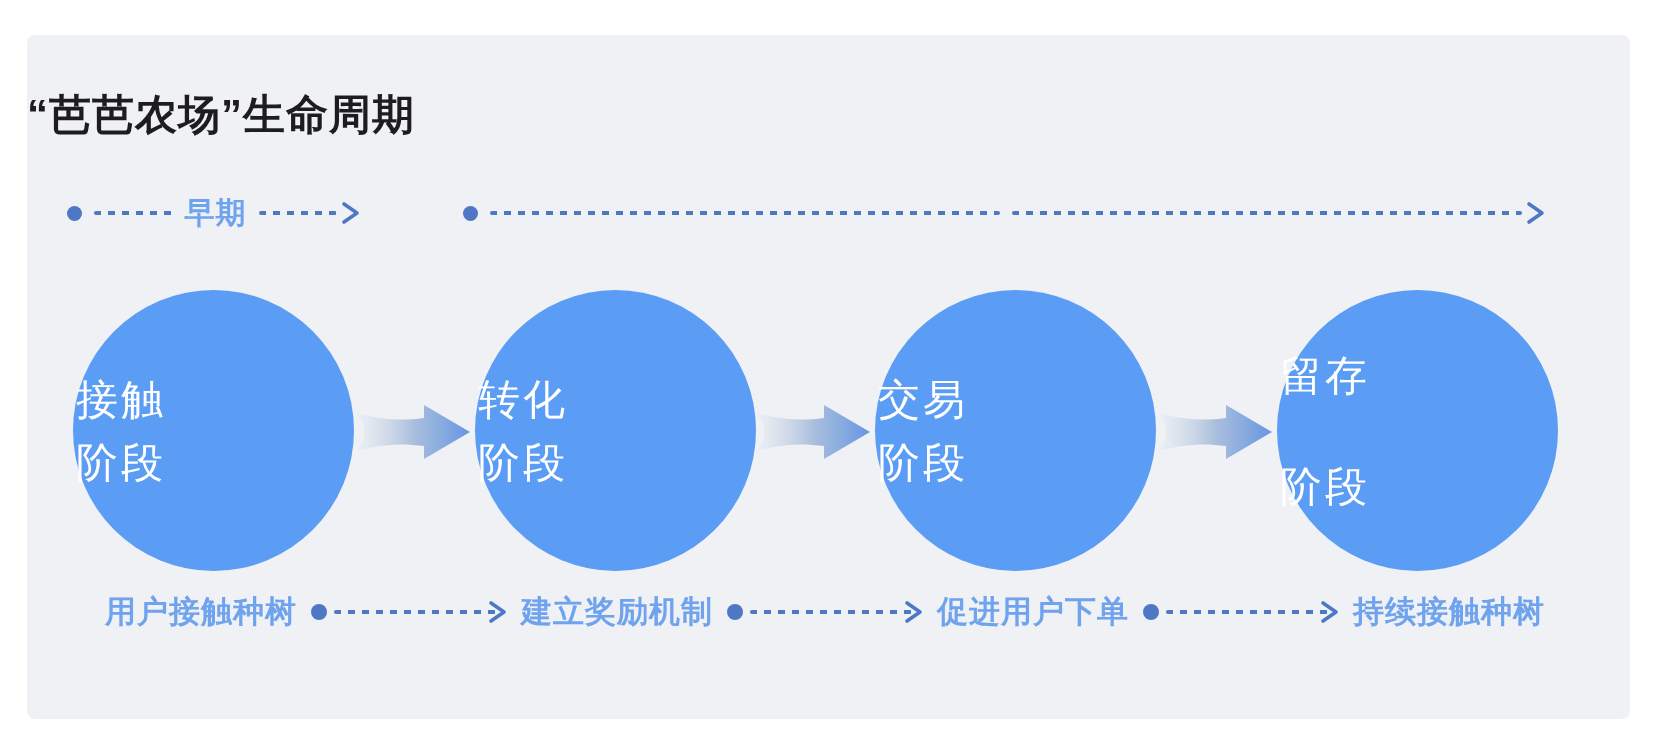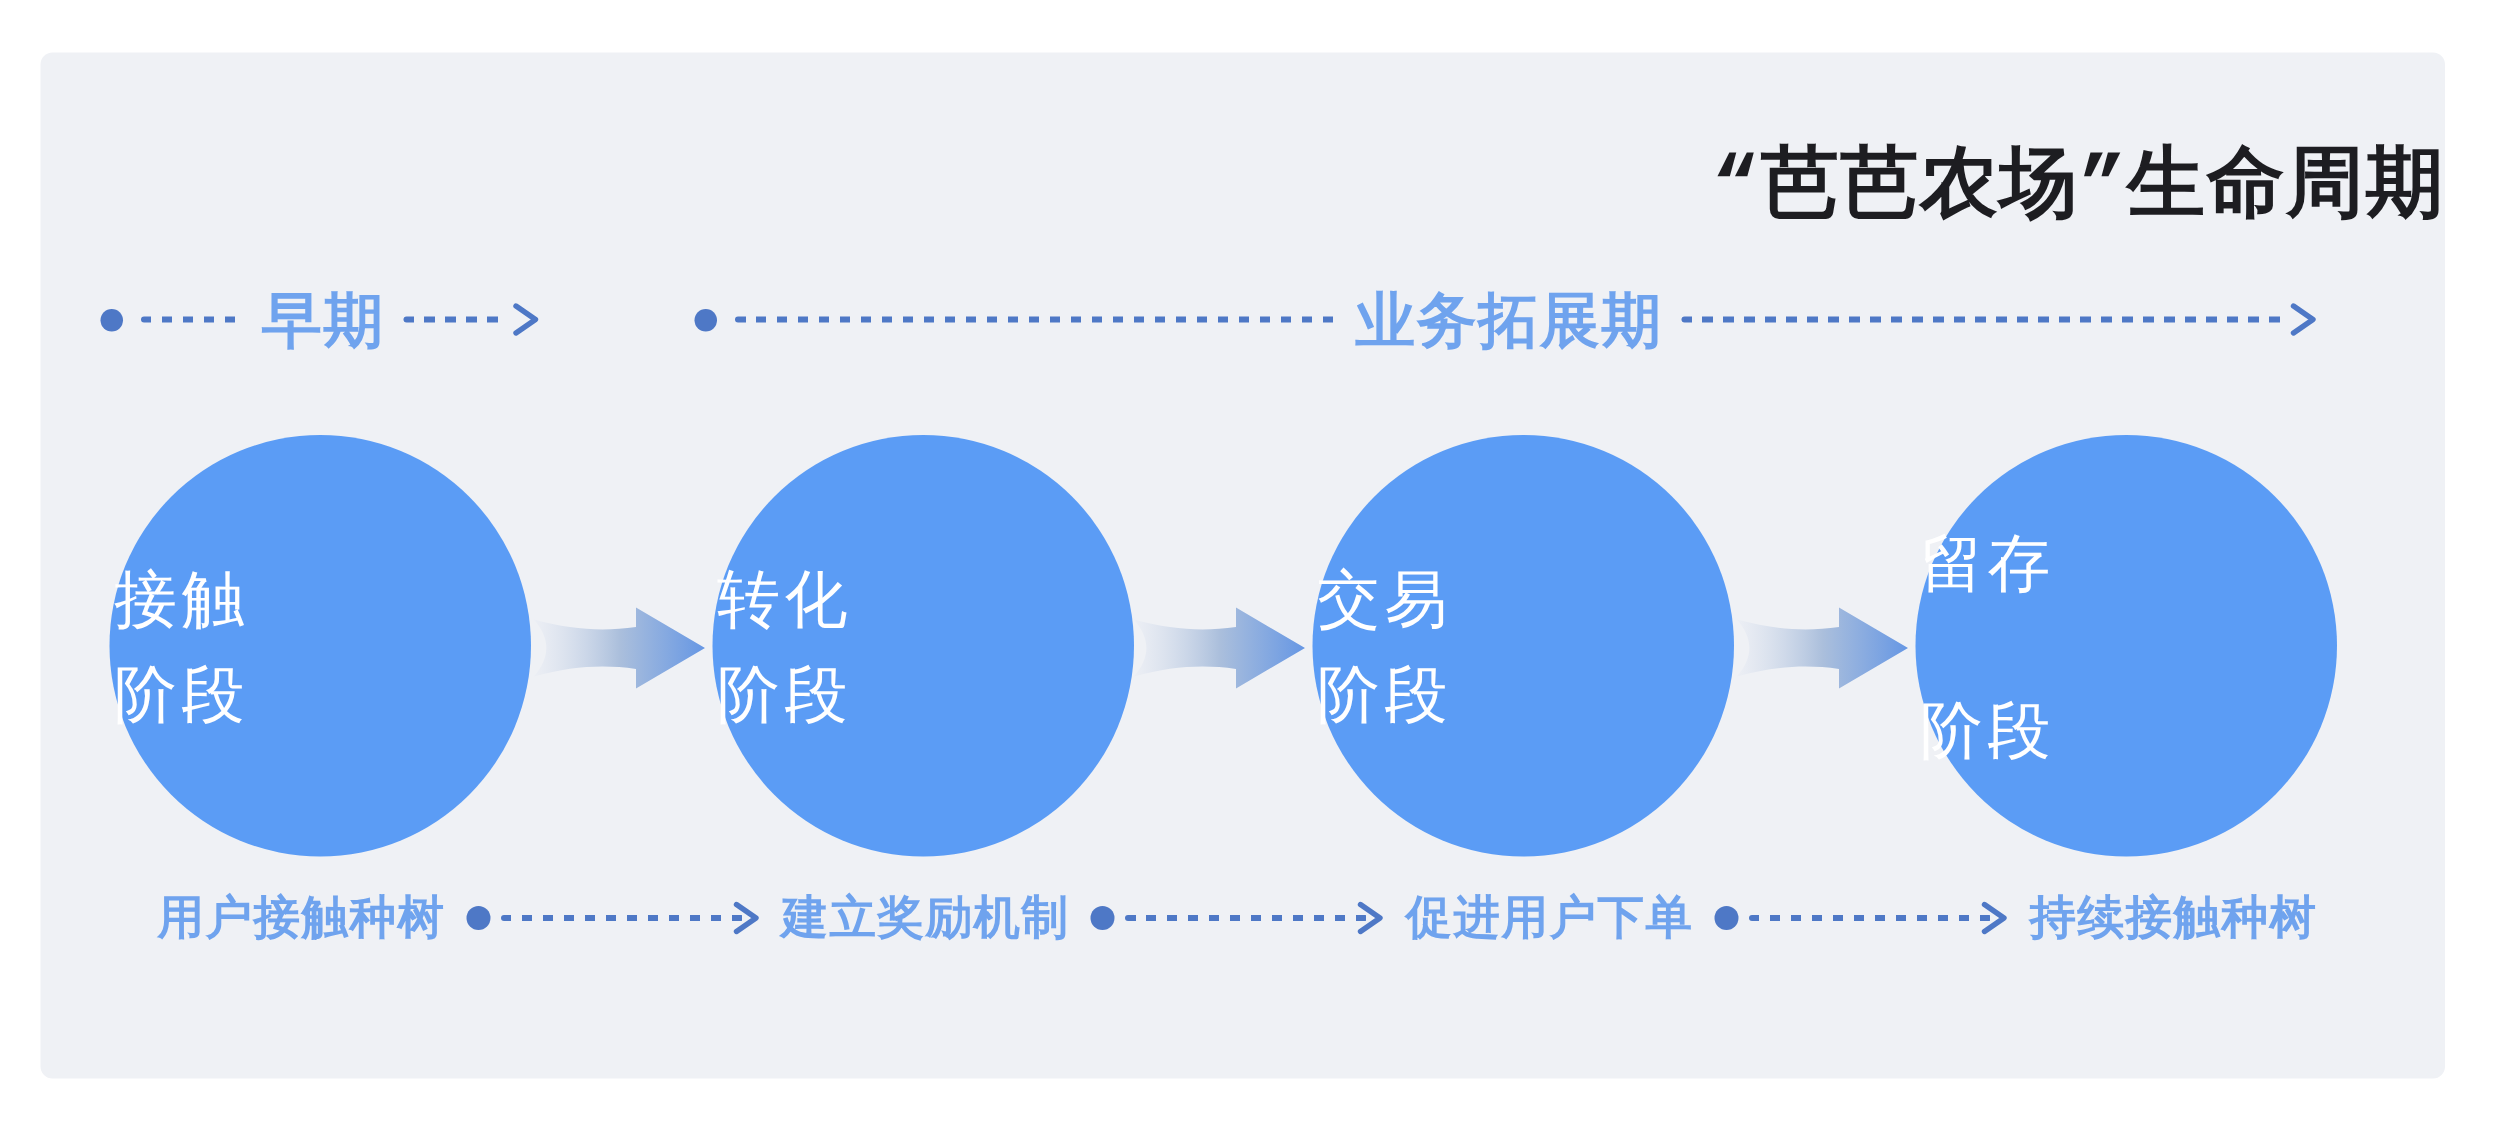--- a/index.html
+++ b/index.html
@@ -8,35 +8,34 @@
   }
   *{box-sizing:border-box; margin:0; padding:0;}
   html,body{width:1664px; height:752px; background:var(--page-bg);
     font-family:"Liberation Sans","DejaVu Sans",sans-serif;}
   .panel{
     position:absolute; left:27px; top:35px; width:1603px; height:684px;
     background:var(--panel-bg); border-radius:8px; overflow:hidden;
   }
   .title{
     position:absolute; top:52px; left:0; width:100%;
-    text-align:right; font-size:52px; font-weight:700; letter-spacing:1px;
+    text-align:left; font-size:42px; font-weight:700; letter-spacing:1px;
     color:var(--title-color);
-    font-family:Liberation Mono, monospace;
   }
   
   .phase-line{position:absolute; top:158px; height:40px; display:flex; align-items:center; gap:12px;}
   .phase-early{left:40px; width:293px;}
   .phase-expansion{left:436px; width:1082px;}
   .dot{width:15px; height:15px; border-radius:50%; background:var(--line-blue); flex:0 0 auto;}
   .dash{
     flex:1 1 auto; height:4px; border-radius:2px;
     background:repeating-linear-gradient(90deg, var(--line-blue) 0 7px, transparent 7px 14px);
   }
   .phase-label{
-    flex:0 0 auto; font-size:40px; font-weight:700; color:var(--label-blue);
+    flex:0 0 auto; font-size:30px; font-weight:700; color:var(--label-blue);
     white-space:nowrap; letter-spacing:1px;text-align:center;
   }
   .chevron{flex:0 0 auto; color:var(--line-blue); margin-left:-8px;}
   
   .circle{
     position:absolute; top:255px; width:281px; height:281px; border-radius:50%;
     background:var(--circle-fill); display:flex; flex-direction:column;
     justify-content:center;
   }
   .c0{left:46px;} .c1{left:448px;} .c2{left:848px;} .c3{left:1250px;gap:48px;}
@@ -73,21 +72,20 @@
     <span class="phase-label">早期</span>
     <span class="dash"></span>
     <svg class="chevron" width="19" height="24" viewBox="0 0 19 24">
       <path d="M3 3 L16 12 L3 21" fill="none" stroke="currentColor" stroke-width="3.6" stroke-linecap="round" stroke-linejoin="round"></path>
     </svg>
   </div>
 
   <div class="phase-line phase-expansion">
     <span class="dot"></span>
     <span class="dash"></span>
-    <span class="phase-label">业务拓展期</span>
     <span class="dash"></span>
     <svg class="chevron" width="19" height="24" viewBox="0 0 19 24">
       <path d="M3 3 L16 12 L3 21" fill="none" stroke="currentColor" stroke-width="3.6" stroke-linecap="round" stroke-linejoin="round"></path>
     </svg>
   </div>
 
   <div class="circle c0">
     <div class="circle-line">接触</div>
     <div class="circle-line">阶段</div>
   </div>

